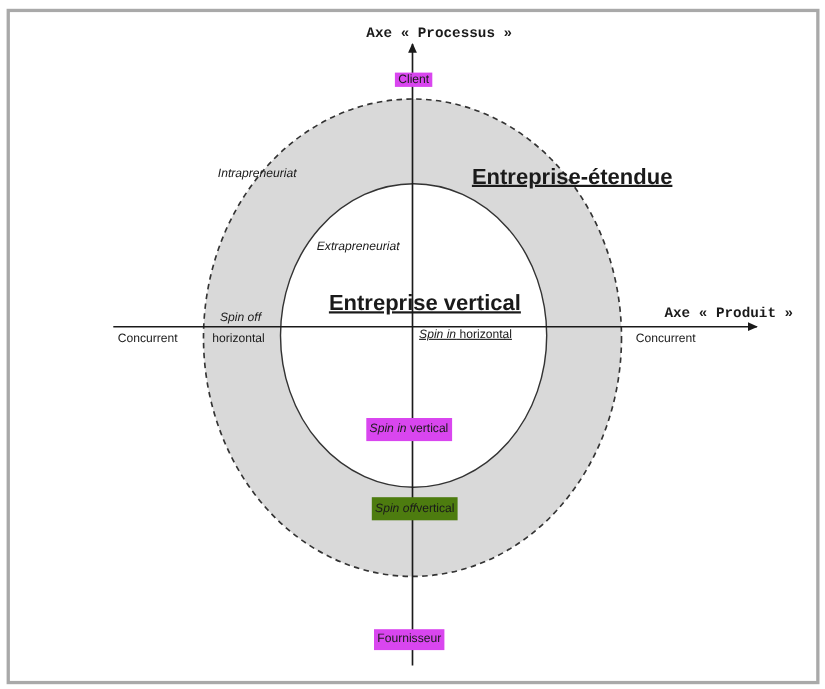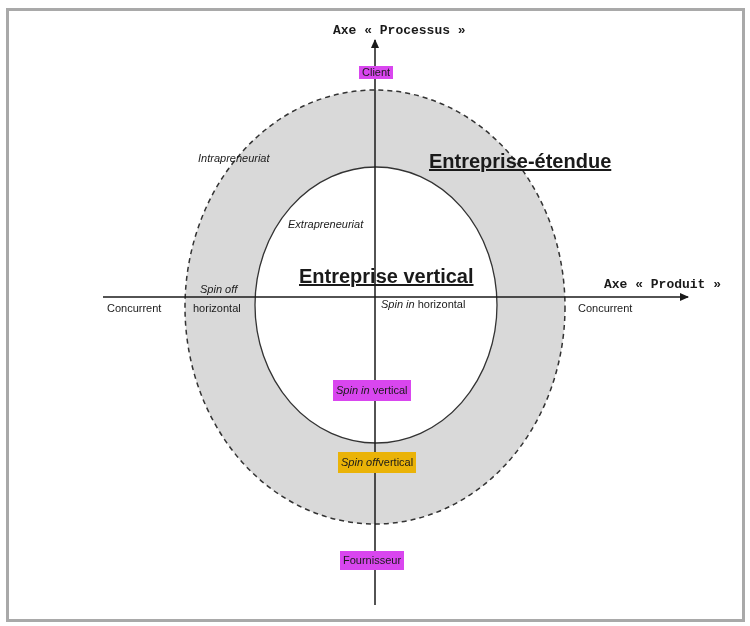--- a/index.html
+++ b/index.html
@@ -7,21 +7,21 @@
          font-family: "Liberation Sans", "DejaVu Sans", sans-serif; }
   .frame { position: absolute; left: 6px; top: 8px; width: 733px; height: 608px;
            border: 3px solid #a9a9a9; box-sizing: content-box; background: #fff; }
   svg.diagram { position: absolute; left: 0; top: 0; }
   .lbl { position: absolute; color: #1a1a1a; white-space: nowrap; line-height: 1; }
   .small { font-size: 11px; }
   .ital { font-style: italic; }
   .bold-axis { font-weight: bold; font-size: 13px; font-family: Liberation Mono, monospace; }
   .big { font-weight: bold; font-size: 20px; text-decoration: underline; }
   .bg-white { background: #d946ef; padding: 1px 3px; }
-  .bg-gray { background: #eab308; padding: 1px 2px; }
+  .bg-gray { background: #4d7c0f; padding: 1px 2px; }
 </style>
 </head>
 <body>
 
 <div class="frame"></div>
 
 <svg class="diagram" width="750" height="626" viewBox="0 0 750 626">
   <defs>
     <marker id="arrow" markerWidth="10" markerHeight="10" refX="8" refY="5" orient="auto" markerUnits="userSpaceOnUse">
       <path d="M0,1 L9,5 L0,9 Z" fill="#1a1a1a"></path>
@@ -32,36 +32,36 @@
 
   <ellipse cx="376" cy="305" rx="121" ry="138" fill="#ffffff" stroke="#333" stroke-width="1.3"></ellipse>
 
   <line x1="103" y1="297" x2="688" y2="297" stroke="#1a1a1a" stroke-width="1.5" marker-end="url(#arrow)"></line>
 
   <line x1="375" y1="605" x2="375" y2="40" stroke="#1a1a1a" stroke-width="1.5" marker-end="url(#arrow)"></line>
 </svg>
 
 <div class="lbl bold-axis" style="left:333px; top:24px;">Axe « Processus »</div>
 <div class="lbl small bg-white" style="left:359px; top:66px;">Client</div>
-<div class="lbl small bg-white" style="left:340px; top:551px; padding:4px 3px;">Fournisseur</div>
+<div class="lbl small bg-white" style="left:340px; top:572px; padding:4px 3px;">Fournisseur</div>
 
 <div class="lbl bold-axis" style="left:604px; top:278px;">Axe « Produit »</div>
 <div class="lbl small" style="left:107px; top:303px;">Concurrent</div>
 <div class="lbl small" style="left:578px; top:303px;">Concurrent</div>
 
 <div class="lbl big" style="left:429px; top:151px;">Entreprise-étendue</div>
 <div class="lbl big" style="left:299px; top:266px;">Entreprise vertical</div>
 
 <div class="lbl small ital" style="left:198px; top:153px;">Intrapreneuriat</div>
 <div class="lbl small ital" style="left:288px; top:219px;">Extrapreneuriat</div>
 
 <div class="lbl small ital" style="left:200px; top:284px;">Spin off</div>
 <div class="lbl small" style="left:193px; top:303px;">horizontal</div>
 
-<div class="lbl small" style="left:381px; top:299px;">
+<div class="lbl small" style="left:381px; top:299px;text-decoration:underline;">
   <span class="ital">Spin in</span><span> horizontal</span>
 </div>
 
 <div class="lbl small bg-white" style="left:333px; top:380px; padding:5px 3px;">
   <span class="ital">Spin in</span><span> vertical</span>
 </div>
 
 <div class="lbl small bg-gray" style="left:338px; top:452px; padding:5px 3px;">
   <span class="ital">Spin off</span><span>vertical</span>
 </div>

